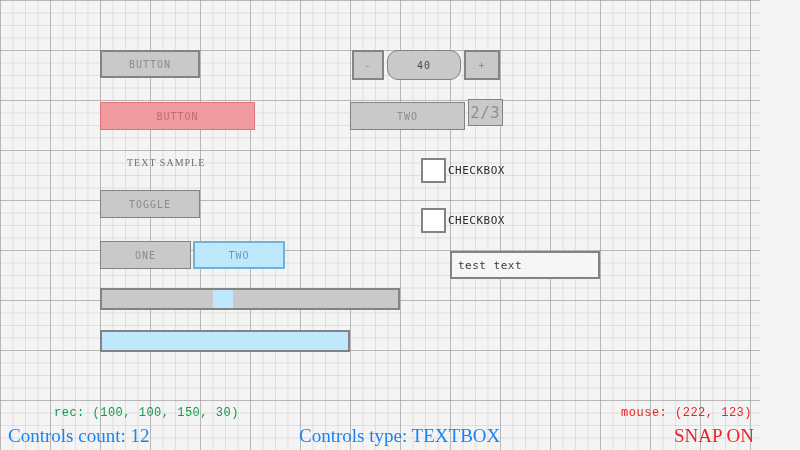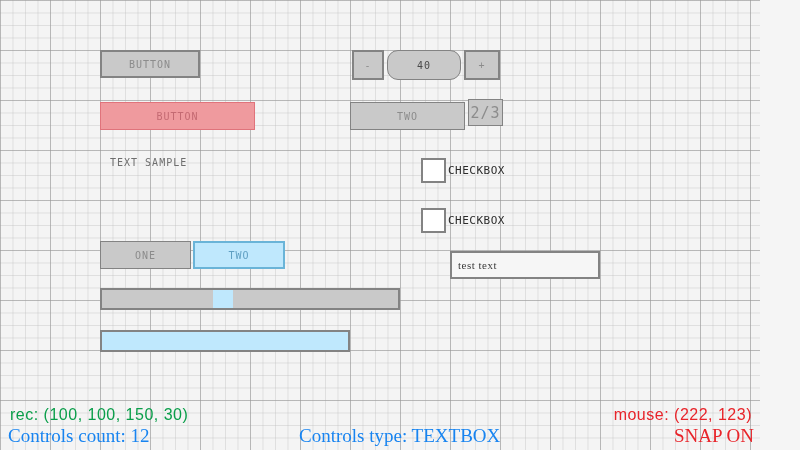--- a/index.html
+++ b/index.html
@@ -123,24 +123,25 @@
     border: 2px solid #838383;
   }
   .progress-fill {
     position: absolute;
     background: #bfe8fd;
   }
 
   
   .status-small {
     position: absolute;
-    font-size: 16px;
+    font-size: 12px;
     letter-spacing: 0.5px;
-    font-family: Liberation Sans, sans-serif;
-    white-space: nowrap;
+    font-family: Liberation Mono, monospace;
+    white-space: nowrap;
+    margin-left: 44px;
   }
   .status-big {
     position: absolute;
     font-size: 19px;
     letter-spacing: 0px;
     font-family: Liberation Serif, serif;
     white-space: nowrap;
   }
   .c-green { color: #0a9e4a; }
   .c-blue  { color: #1884f0; }
@@ -152,22 +153,25 @@
 <div id="app">
 
   <div class="ctl gbox" style="left:100px; top:50px; width:100px; height:28px;">
     <span>BUTTON</span>
   </div>
 
   <div class="ctl gbox red thin" style="left:100px; top:102px; width:155px; height:28px;">
     <span>BUTTON</span>
   </div>
 
-  <div class="plain-text" style="left:110px; top:157px;">TEXT SAMPLE</div>
-
+  <div class="plain-text" style="left:127px; top:157px;font-family:Liberation Serif, serif;">TEXT SAMPLE</div>
+
+  <div class="ctl gbox thin" style="left:100px; top:190px; width:100px; height:28px;">
+    <span>TOGGLE</span>
+  </div>
 
   <div class="ctl gbox thin" style="left:100px; top:241px; width:91px; height:28px;">
     <span>ONE</span>
   </div>
   <div class="ctl gbox blue" style="left:193px; top:241px; width:92px; height:28px;">
     <span>TWO</span>
   </div>
 
   <div class="slider-track" style="left:100px; top:288px; width:300px; height:22px;">
     <div class="slider-handle" style="left:111px; top:0px; width:20px; height:18px;"></div>
@@ -197,21 +201,21 @@
   <div class="cbox-wrap" style="left:421px; top:158px;">
     <span class="cbox"></span>
     <span class="cbox-label">CHECKBOX</span>
   </div>
 
   <div class="cbox-wrap" style="left:421px; top:208px;">
     <span class="cbox"></span>
     <span class="cbox-label">CHECKBOX</span>
   </div>
 
-  <div class="textbox" style="left:450px; top:251px; width:150px; height:28px;font-family:Liberation Serif, serif;">
+  <div class="textbox" style="left:450px; top:251px; width:150px; height:28px;">
     <span>test text</span>
   </div>
 
   <div class="status-small c-green" style="left:10px; top:406px;">rec: (100, 100, 150, 30)</div>
 
   <div class="status-small c-red" style="right:8px; top:406px;">mouse: (222, 123)</div>
 
   <div class="status-big c-blue" style="left:8px; top:425px;">Controls count: 12</div>
 
   <div class="status-big c-blue" style="left:299px; top:425px;">Controls type: TEXTBOX</div>

